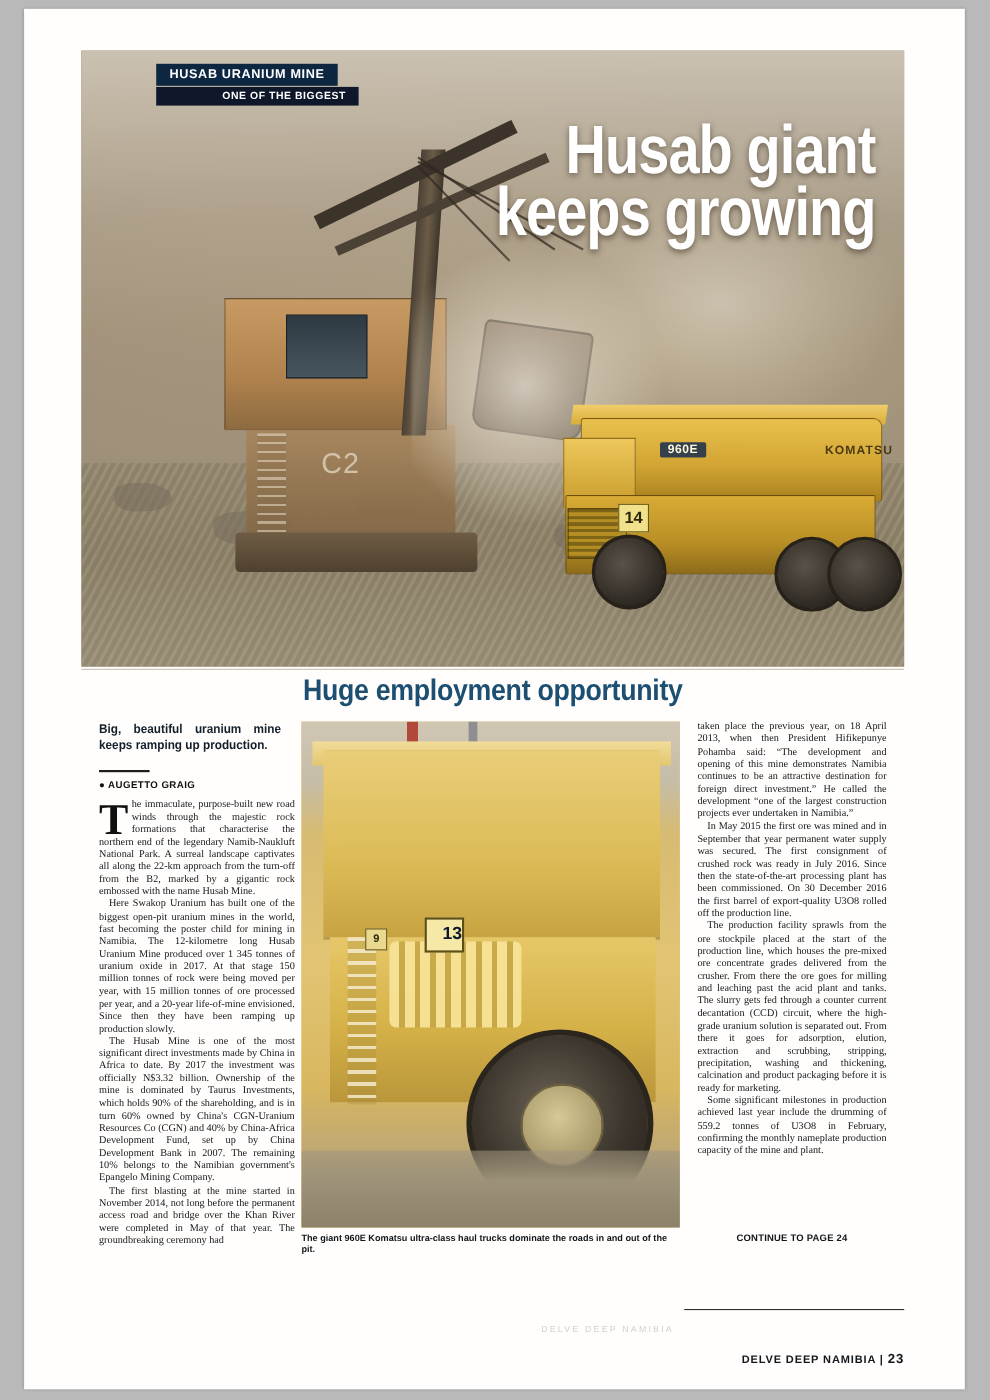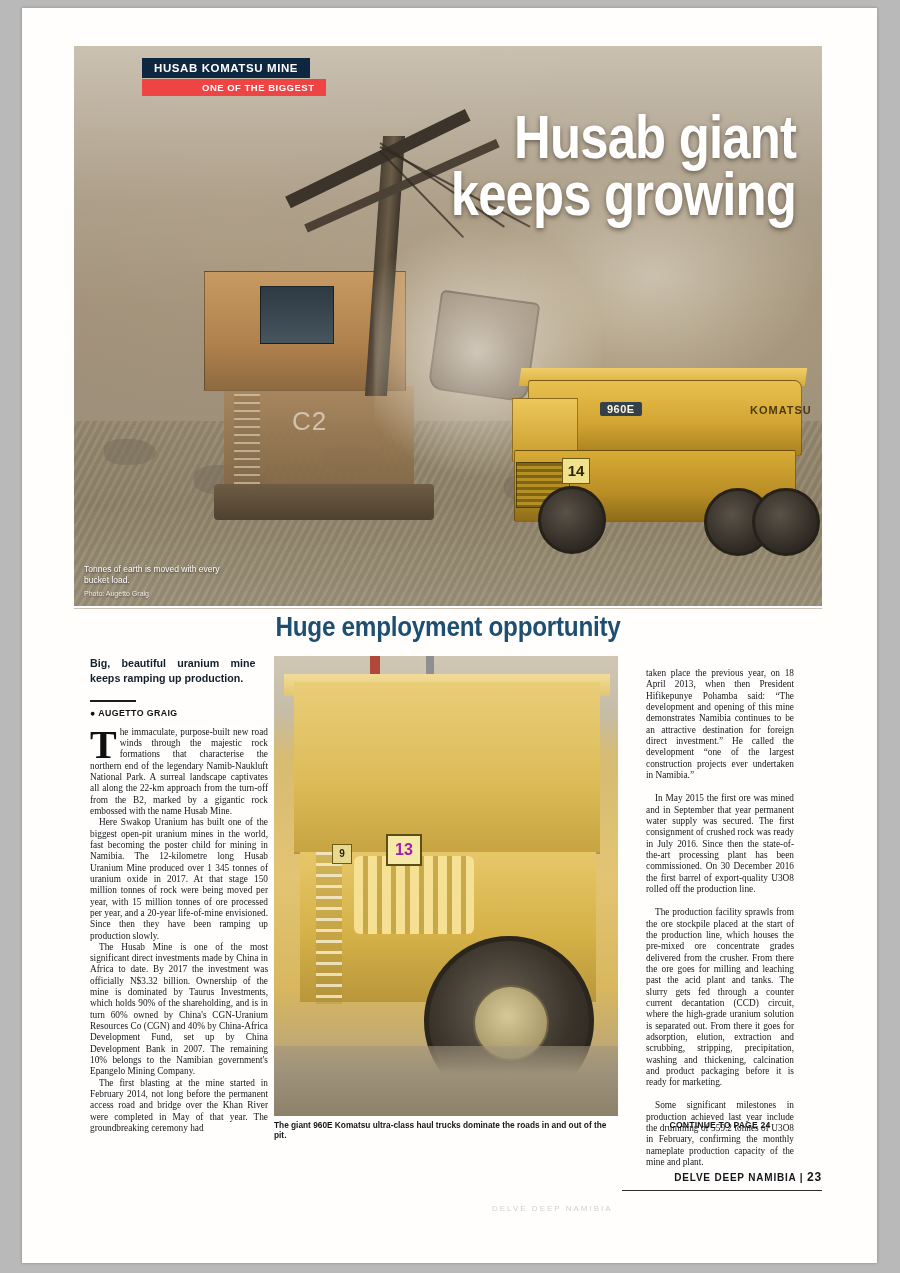--- a/index.html
+++ b/index.html
@@ -246,21 +246,21 @@
     color: #fff;
     font-family: "Liberation Sans", sans-serif;
     font-size: 11.5px;
     font-weight: bold;
     letter-spacing: 0.6px;
     padding: 4px 12px 4px 12px;
   }
   .kicker-sub {
     position: absolute;
     left: 68px; top: 33px;
-    background: #ef4444;
+    background: #0f172a;
     color: #fff;
     font-family: "Liberation Sans", sans-serif;
     font-size: 9.5px;
     font-weight: bold;
     letter-spacing: 0.5px;
     padding: 3px 12px 3px 60px;
   }
   .hero-title {
     position: absolute;
     right: 26px;
@@ -320,21 +320,21 @@
 
   
   .col {
     position: absolute;
     font-family: "Liberation Serif", serif;
     font-size: 9.3px;
     line-height: 1.22;
     color: #13161a;
     text-align: justify;
   }
-  .col p { margin: 12px; text-indent: 9px; }
+  .col p { margin: 0; text-indent: 9px; }
   .col p.first { text-indent: 0; }
 
   .col-left {
     left: 68px;
     top: 648px;
     width: 178px;
   }
   .standfirst {
     font-family: "Liberation Sans", sans-serif;
     font-size: 11.5px;
@@ -427,26 +427,26 @@
   .mid-ladder {
     position: absolute;
     left: 42px; top: 196px; width: 26px; height: 152px;
     background: repeating-linear-gradient(180deg, rgba(243,233,203,0.85) 0 3px, rgba(170,142,60,0.35) 3px 11px);
   }
   .mid-plate {
     position: absolute;
     left: 112px; top: 178px; width: 32px; height: 28px;
     background: #f6e9a8;
     border: 2px solid #5d4e14;
-    color: #a21caf;
+    color: #0f172a;
     font-family: "Liberation Sans", sans-serif;
     font-weight: bold;
     font-size: 16px;
     line-height: 28px;
-    text-align: center;
+    text-align: right;
   }
   .mid-plate2 {
     position: absolute;
     left: 58px; top: 188px; width: 18px; height: 18px;
     background: #e9d98f;
     border: 1px solid #6b5a18;
     color: #2b2509;
     font-family: "Liberation Sans", sans-serif;
     font-weight: bold;
     font-size: 10px;
@@ -502,21 +502,21 @@
     position: absolute;
     left: 600px;
     top: 1182px;
     width: 200px;
     height: 1px;
     background: #2b2b2b;
   }
   .footer {
     position: absolute;
     right: 55px;
-    top: 1162px;
+    top: 1220px;
     font-family: "Liberation Sans", sans-serif;
     font-size: 10px;
     font-weight: bold;
     letter-spacing: 0.8px;
     color: #13161a;
   }
   .footer .pg { font-size: 12px; }
   .watermark {
     position: absolute;
     left: 470px;
@@ -570,46 +570,42 @@
           <div class="truck-grille"></div>
           <div class="wheel w1"></div>
           <div class="wheel w2"></div>
           <div class="wheel w3"></div>
           <div class="truck-model">960E</div>
           <div class="truck-logo">KOMATSU</div>
           <div class="truck-number">14</div>
         </div>
       </div>
 
-      <div class="kicker">HUSAB KOMATSU MINE</div>
+      <div class="kicker">HUSAB URANIUM MINE</div>
       <div class="kicker-sub">ONE OF THE BIGGEST</div>
 
       <div class="hero-title">
         <div>Husab giant</div>
         <div>keeps growing</div>
       </div>
 
-      <div class="hero-caption">
-        <span>Tonnes of earth is moved with every bucket load.</span>
-        <span class="hero-credit">Photo: Augetto Graig</span>
-      </div>
     </div>
 
     <div class="sect-rule"></div>
     <div class="sect-title">Huge employment opportunity</div>
 
     <div class="col col-left">
       <div class="standfirst">Big, beautiful uranium mine keeps ramping up production.</div>
       <div class="byline-rule"></div>
       <div class="byline">● <span>AUGETTO GRAIG</span></div>
       <div class="body-left">
         <p class="first dropcap-para">The immaculate, purpose-built new road winds through the majestic rock formations that characterise the northern end of the legendary Namib-Naukluft National Park. A surreal landscape captivates all along the 22-km approach from the turn-off from the B2, marked by a gigantic rock embossed with the name Husab Mine.</p>
         <p>Here Swakop Uranium has built one of the biggest open-pit uranium mines in the world, fast becoming the poster child for mining in Namibia. The 12-kilometre long Husab Uranium Mine produced over 1 345 tonnes of uranium oxide in 2017. At that stage 150 million tonnes of rock were being moved per year, with 15 million tonnes of ore processed per year, and a 20-year life-of-mine envisioned. Since then they have been ramping up production slowly.</p>
         <p>The Husab Mine is one of the most significant direct investments made by China in Africa to date. By 2017 the investment was officially N$3.32 billion. Ownership of the mine is dominated by Taurus Investments, which holds 90% of the shareholding, and is in turn 60% owned by China's CGN-Uranium Resources Co (CGN) and 40% by China-Africa Development Fund, set up by China Development Bank in 2007. The remaining 10% belongs to the Namibian government's Epangelo Mining Company.</p>
-        <p>The first blasting at the mine started in February 2014, not long before the permanent access road and bridge over the Khan River were completed in May of that year. The groundbreaking ceremony had</p>
+        <p>The first blasting at the mine started in November 2014, not long before the permanent access road and bridge over the Khan River were completed in May of that year. The groundbreaking ceremony had</p>
       </div>
     </div>
 
     <div class="mid-photo">
       <div class="mid-bg">
         <div class="mid-mast"></div>
         <div class="mid-mast2"></div>
         <div class="mid-truckbed-top"></div>
         <div class="mid-truckbed"></div>
         <div class="mid-body"></div>

